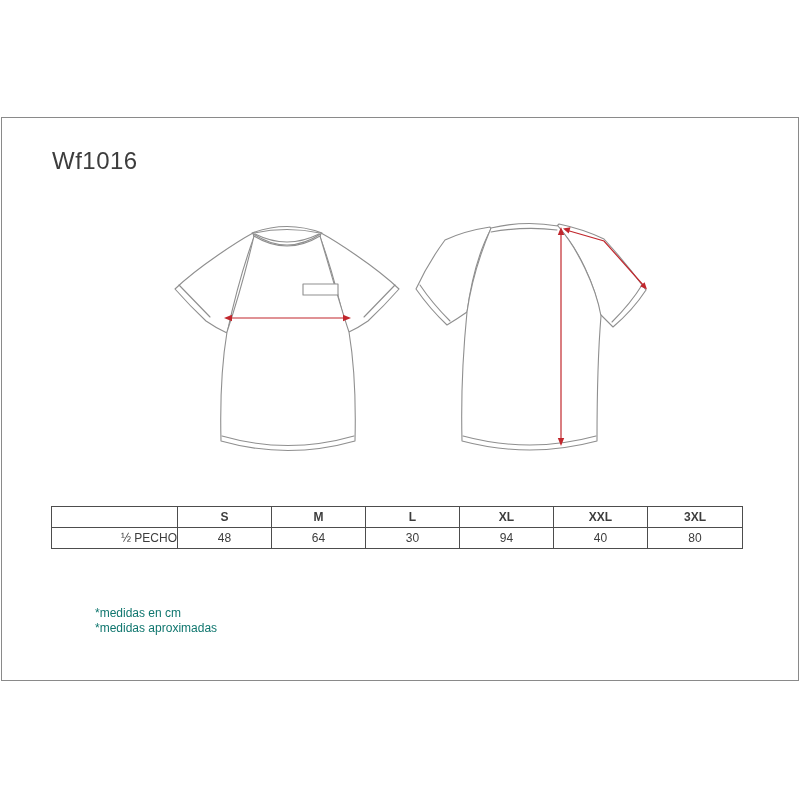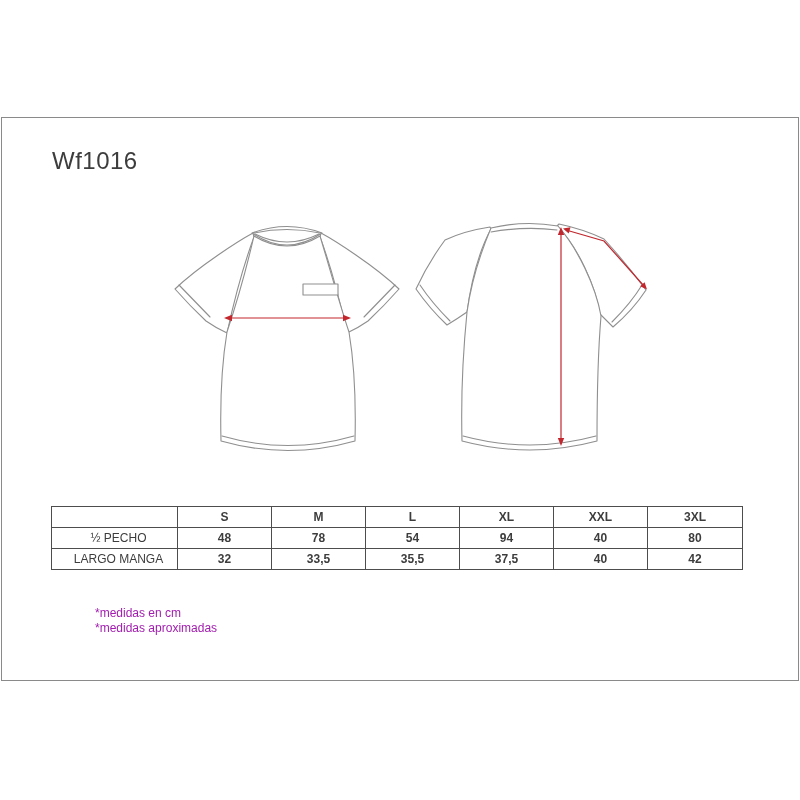--- a/index.html
+++ b/index.html
@@ -55,33 +55,33 @@
   }
   table.size-table th, table.size-table td {
     border: 1px solid #4d4d4d;
     height: 20px;
     padding: 0;
     text-align: center;
     vertical-align: middle;
     font-weight: 700;
     background: #ffffff;
   }
-  table.size-table td { font-weight: 700; }
+  table.size-table td { font-weight: 400; }
   table.size-table th.row-label {
-    text-align: center;
+    text-align: right;
     padding-left: 8px;
     font-weight: 400;
   }
   .footnotes {
     position: absolute;
     left: 95px;
     top: 606px;
     font-size: 12px;
     line-height: 15px;
-    color: #a21caf;
+    color: #0f766e;
   }
 </style>
 </head>
 <body>
 
 <div class="page">
 
   <div class="frame"></div>
 
   <h1 class="title">Wf1016</h1>
@@ -160,34 +160,25 @@
         <th>S</th>
         <th>M</th>
         <th>L</th>
         <th>XL</th>
         <th>XXL</th>
         <th>3XL</th>
       </tr>
       <tr>
         <th class="row-label">½ PECHO</th>
         <td>48</td>
-        <td>78</td>
-        <td>54</td>
+        <td>64</td>
+        <td>30</td>
         <td>94</td>
         <td>40</td>
         <td>80</td>
-      </tr>
-      <tr>
-        <th class="row-label">LARGO MANGA</th>
-        <td>32</td>
-        <td>33,5</td>
-        <td>35,5</td>
-        <td>37,5</td>
-        <td>40</td>
-        <td>42</td>
       </tr>
     </tbody>
       </table>
   </div>
 
   <div class="footnotes">
     <div>*medidas en cm</div>
     <div>*medidas aproximadas</div>
   </div>
 

